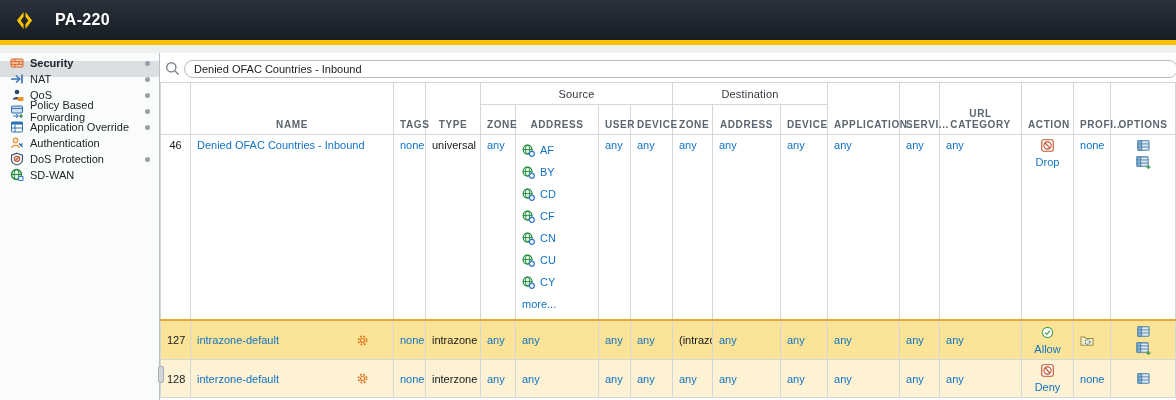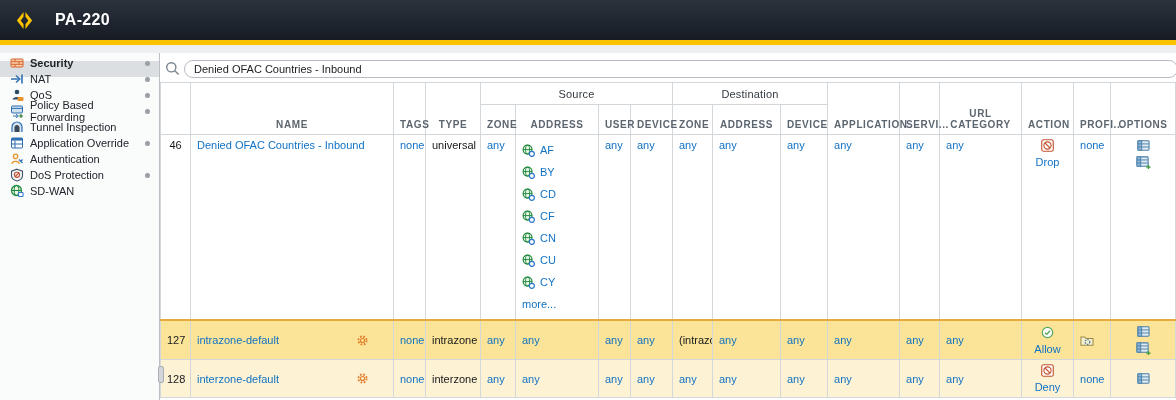--- a/index.html
+++ b/index.html
@@ -126,29 +126,20 @@
             <line x1="1.5" y1="4.4" x2="12.5" y2="4.4" stroke="#2f6fb2"></line>
             <path d="M3 12 h5 M6 10.2 L8.4 12 L6 13.8" stroke="#2f6fb2" fill="none"></path>
             <circle cx="11" cy="12" r="1.7" fill="#4a8f4a"></circle>
           </svg>
       </span>
       <span>Policy Based Forwarding</span>
       <span class="sdot"></span>
     </div>
 
 
-    <div class="side-item">
-      <span class="sicon">
-        <svg width="14" height="14" viewBox="0 0 14 14">
-            <path d="M2 12 V7 a5 5 0 0 1 10 0 V12" fill="#d7e4f0" stroke="#2f6fb2" stroke-width="1.2"></path>
-            <path d="M4.5 12 V7.5 a2.5 2.5 0 0 1 5 0 V12" fill="#3a4a5a"></path>
-          </svg>
-      </span>
-      <span>Tunnel Inspection</span>
-    </div>
 
     <div class="side-item">
       <span class="sicon">
         <svg width="14" height="14" viewBox="0 0 14 14">
             <rect x="1.5" y="2" width="11" height="10" rx="1" fill="#fff" stroke="#2f6fb2"></rect>
             <rect x="1.5" y="2" width="11" height="2.6" fill="#2f6fb2"></rect>
             <line x1="5" y1="4.6" x2="5" y2="12" stroke="#2f6fb2"></line>
             <line x1="1.5" y1="8" x2="12.5" y2="8" stroke="#2f6fb2"></line>
           </svg>
       </span>

